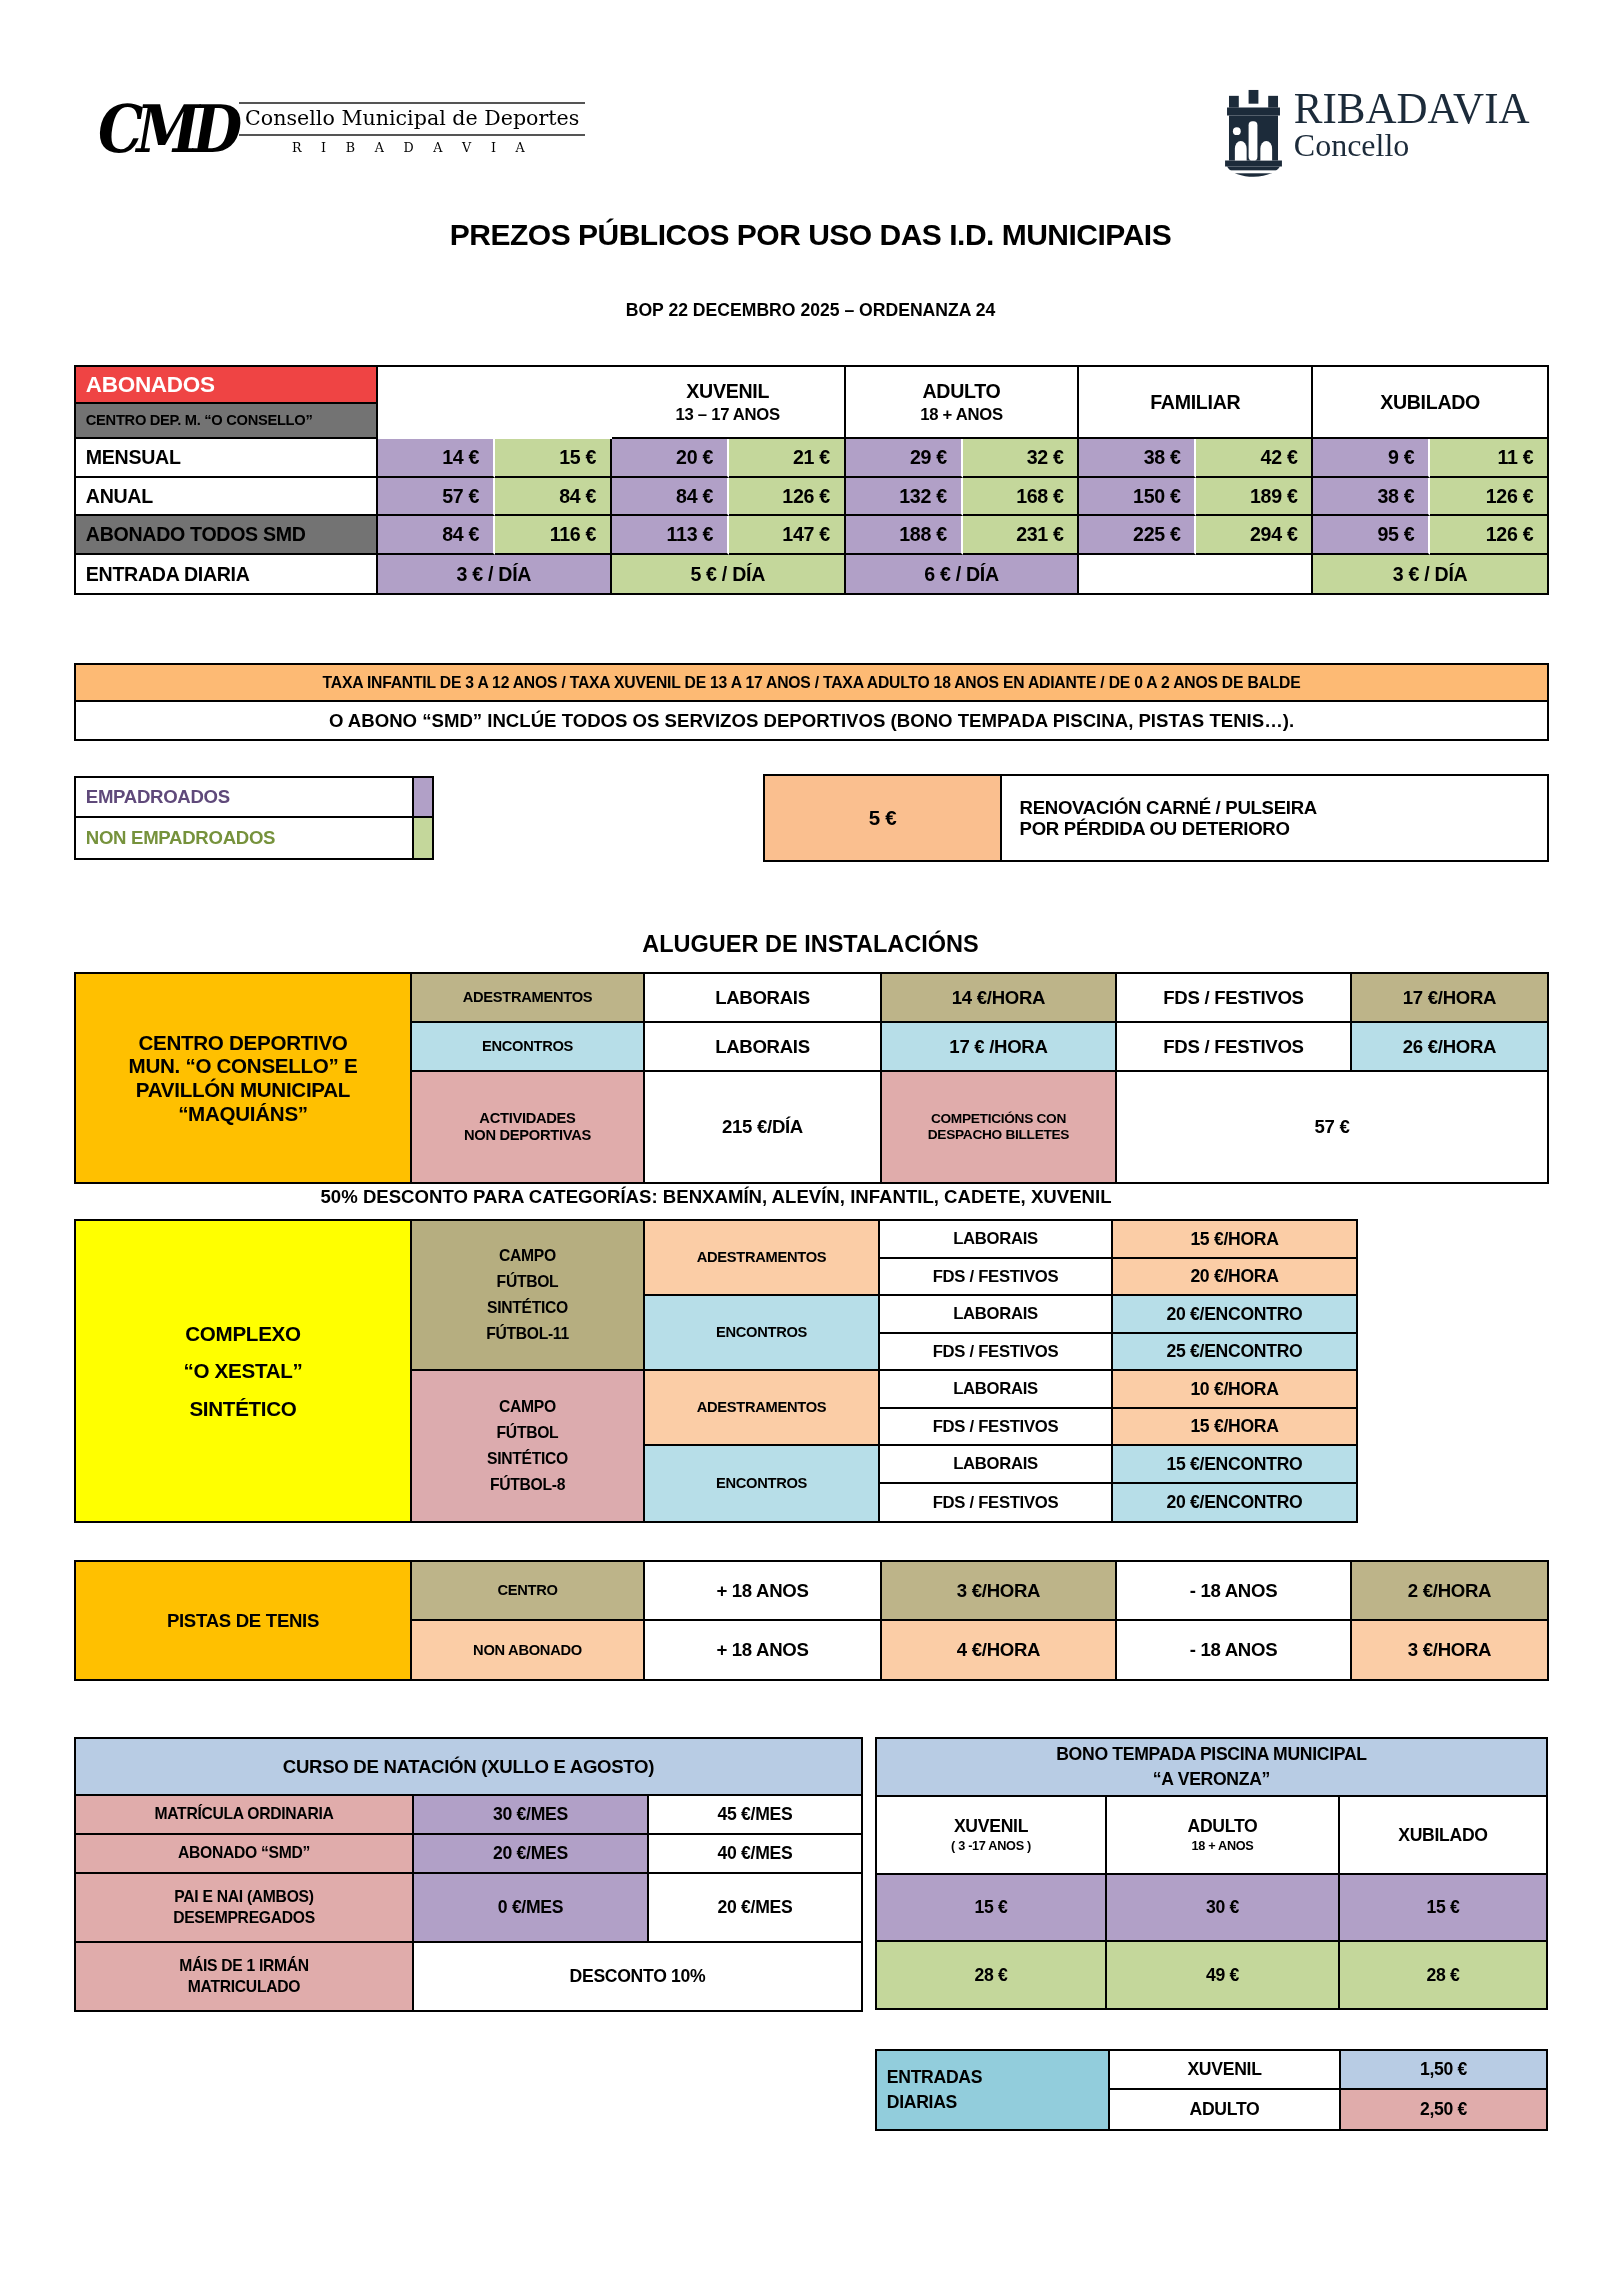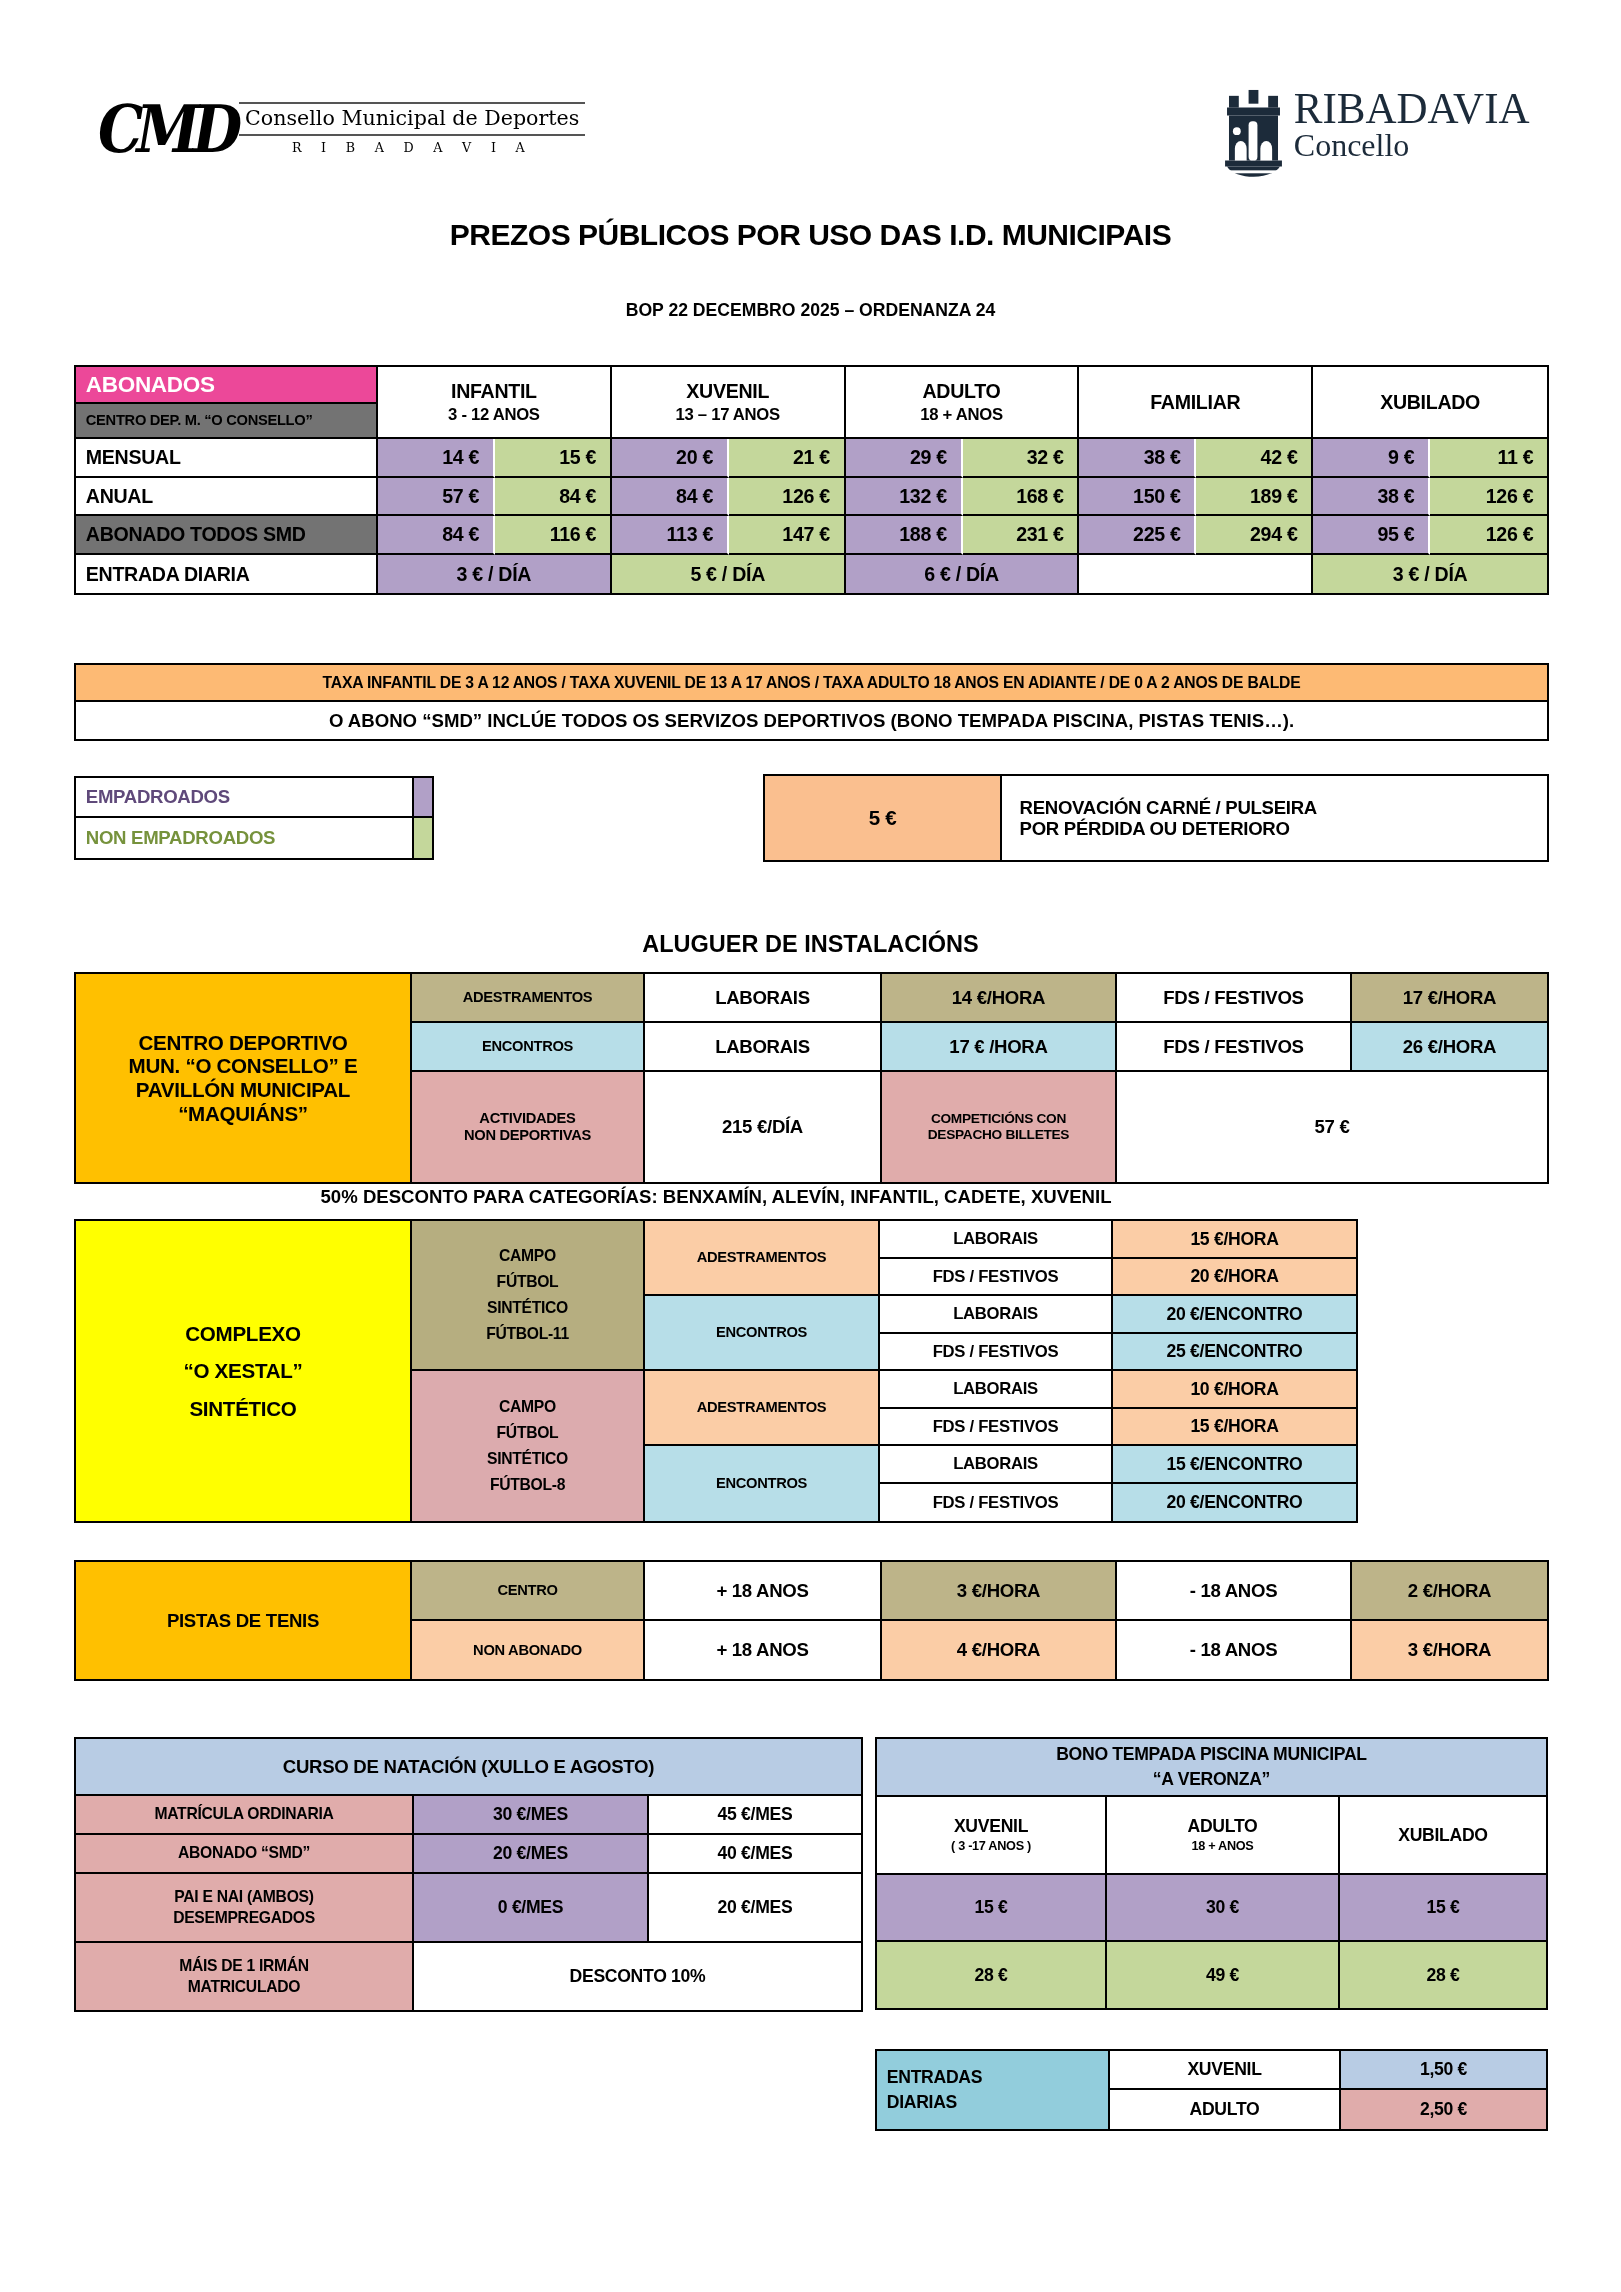--- a/index.html
+++ b/index.html
@@ -24,21 +24,21 @@
   .subtitle{left:0;top:300px;width:1621px;text-align:center;font-size:17.6px;}
   
   .tbl{display:grid;border:2.9px solid #000;box-sizing:border-box;background:#fff;}
   .c{border-right:2px solid #000;border-bottom:2px solid #000;display:flex;align-items:center;
      justify-content:center;text-align:center;line-height:1.15;box-sizing:border-box;letter-spacing:-0.3px;}
   .nr{border-right:none!important;} .nb{border-bottom:none!important;}
   .ws{border-right-color:#fff!important;}
   .lft{justify-content:flex-start;text-align:left;padding-left:9.8px;}
   .v{justify-content:flex-end;padding-right:13.7px;font-size:19.6px;}
   
-  .pur{background:#B1A0C7;} .grn{background:#C4D79B;} .redbg{background:#ec4899;color:#fff;}
+  .pur{background:#B1A0C7;} .grn{background:#C4D79B;} .redbg{background:#ef4444;color:#fff;}
   .salmon{background:#737373;} .pinkA{background:#E0ACAB;} .beige{background:#fdba74;}
   .orangebg{background:#FABF8F;} .gold{background:#FFC000;} .tan{background:#BDB489;}
   .blue{background:#B7DEE8;} .peach{background:#FBCDA6;} .yellow{background:#FFFF00;}
   .tan2{background:#B6AE80;} .pink2{background:#DCABAE;} .hblue{background:#B8CCE4;}
   .teal{background:#92CDDC;}
   
   .t1{left:74px;top:365px;width:1475px;grid-template-columns:302px repeat(10,1fr);
       grid-template-rows:37px 35px 39px 38px 39px 38px;}
   .t1 .corner-red{font-size:22.5px;}
   .t1 .corner-pink{font-size:14.7px;}
@@ -138,24 +138,20 @@
       <div class="rb-sub">Concello</div>
     </div>
   </div>
 
   <div class="abs title">PREZOS PÚBLICOS POR USO DAS I.D. MUNICIPAIS</div>
   <div class="abs subtitle">BOP 22 DECEMBRO 2025 – ORDENANZA 24</div>
 
   <div class="abs tbl t1">
     <div class="c redbg lft corner-red" style="grid-area:1/1/2/2">ABONADOS</div>
     <div class="c salmon lft corner-pink" style="grid-area:2/1/3/2">CENTRO DEP. M. “O CONSELLO”</div>
-    <div class="c hgroup" style="grid-area:1/2/3/4">
-      <div class="hl">INFANTIL</div>
-      <div class="ha">3 - 12 ANOS</div>
-    </div>
     <div class="c hgroup" style="grid-area:1/4/3/6">
       <div class="hl">XUVENIL</div>
       <div class="ha">13 – 17 ANOS</div>
     </div>
     <div class="c hgroup" style="grid-area:1/6/3/8">
       <div class="hl">ADULTO</div>
       <div class="ha">18 + ANOS</div>
     </div>
     <div class="c hgroup" style="grid-area:1/8/3/10">
       <div class="hl">FAMILIAR</div>

